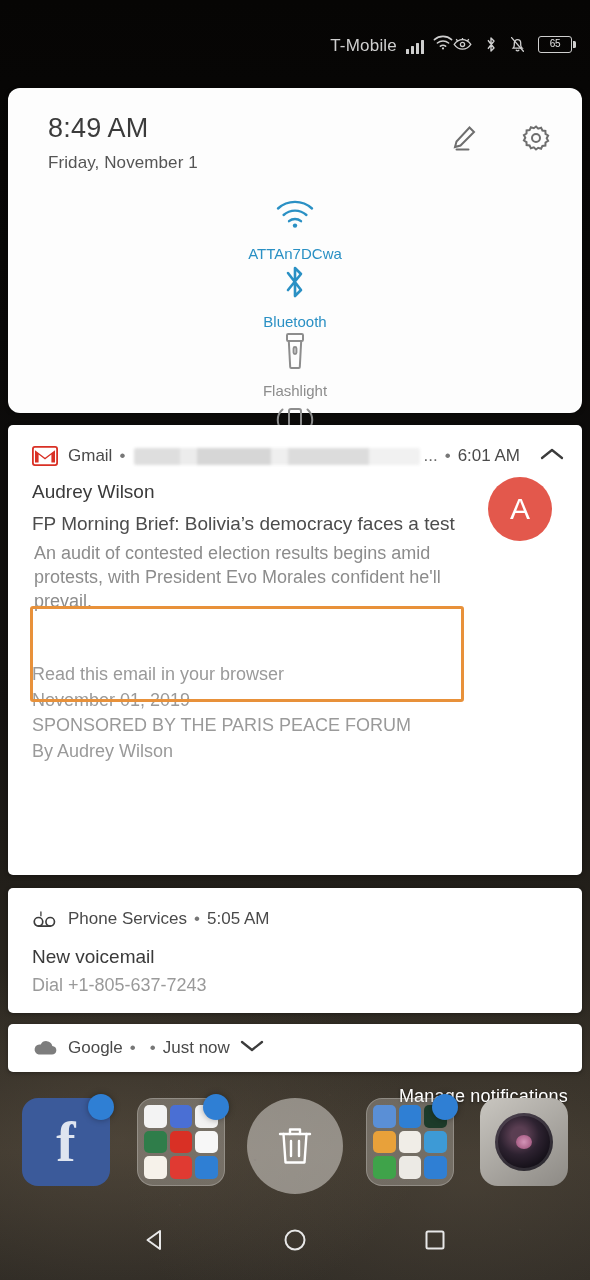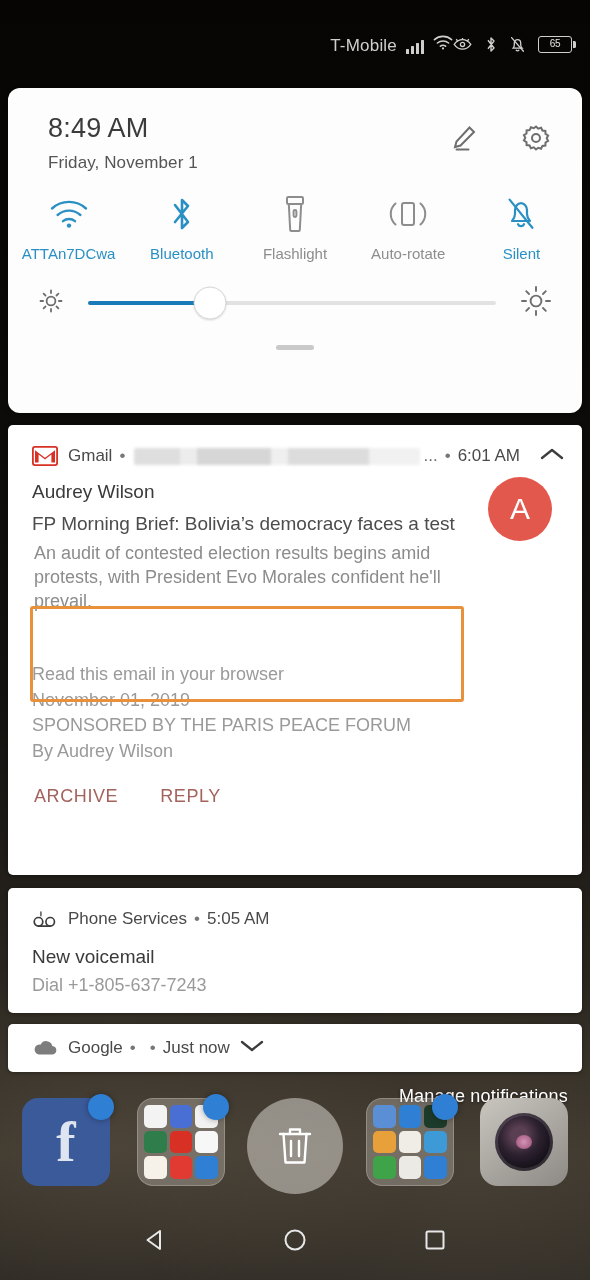--- a/index.html
+++ b/index.html
@@ -60,21 +60,21 @@
     position:absolute; left:8px; top:88px; width:574px; height:325px;
     background:#fdfdfd; border-radius:12px;
     box-shadow:0 1px 4px rgba(0,0,0,.35);
   }
   .qs-top{ display:flex; align-items:flex-start; justify-content:space-between; padding:26px 30px 0 40px; }
   .qs-clock{ font-size:27px; color:#3b3b3b; letter-spacing:.2px; line-height:1.1; }
   .qs-date{ font-size:17px; color:#555; margin-top:9px; letter-spacing:.1px; }
   .qs-actions{ display:flex; align-items:center; gap:40px; padding-top:8px; }
   .qs-actions .ic{ cursor:pointer; }
 
-  .qs-tiles{ display:flex; padding:22px 4px 0; }
+  .qs-tiles{ display:flex; padding:22px 4px 0;flex-direction:column; }
   .tile{ flex:1; display:flex; flex-direction:column; align-items:center; gap:12px; cursor:pointer; }
   .tile .glyph{ height:38px; display:flex; align-items:center; justify-content:center; }
   .tile .lbl{ font-size:15px; text-align:center; line-height:1.25; max-width:104px; word-break:break-word; }
   .tile.on .lbl{ color:#2a90c4; }
   .tile.off .lbl{ color:#8d8d8d; }
 
   .qs-bright{ display:flex; align-items:center; gap:0; padding:20px 28px 0; }
   .slider-track{ position:relative; flex:1; height:4px; background:#e2e2e2; border-radius:2px; margin:0 22px; }
   .slider-fill{ position:absolute; left:0; top:0; height:4px; background:#1a7bb9; border-radius:2px; width:30%; }
   .slider-knob{
@@ -371,24 +371,20 @@
       <div class="gm-preview">An audit of contested election results begins amid protests, with President Evo Morales confident he'll prevail.</div>
       <div class="annot-box"></div>
 
       <div class="gm-lines">
         <div>Read this email in your browser</div>
         <div>November 01, 2019</div>
         <div>SPONSORED BY THE PARIS PEACE FORUM</div>
         <div>By Audrey Wilson</div>
       </div>
 
-      <div class="gm-actions">
-        <button>ARCHIVE</button>
-        <button>REPLY</button>
-      </div>
     </div>
   </div>
 
   <div class="notif" id="notif-voicemail">
     <div class="n-head">
       <span class="n-appicon">
         <svg width="28" height="20" viewBox="0 0 28 20" fill="none" stroke="#3c3c3c" stroke-width="1.8">
           <circle cx="7" cy="13" r="4.6"></circle>
           <circle cx="19.6" cy="13" r="4.6"></circle>
           <path d="M7 17.6h12.6" stroke-linecap="round"></path>

